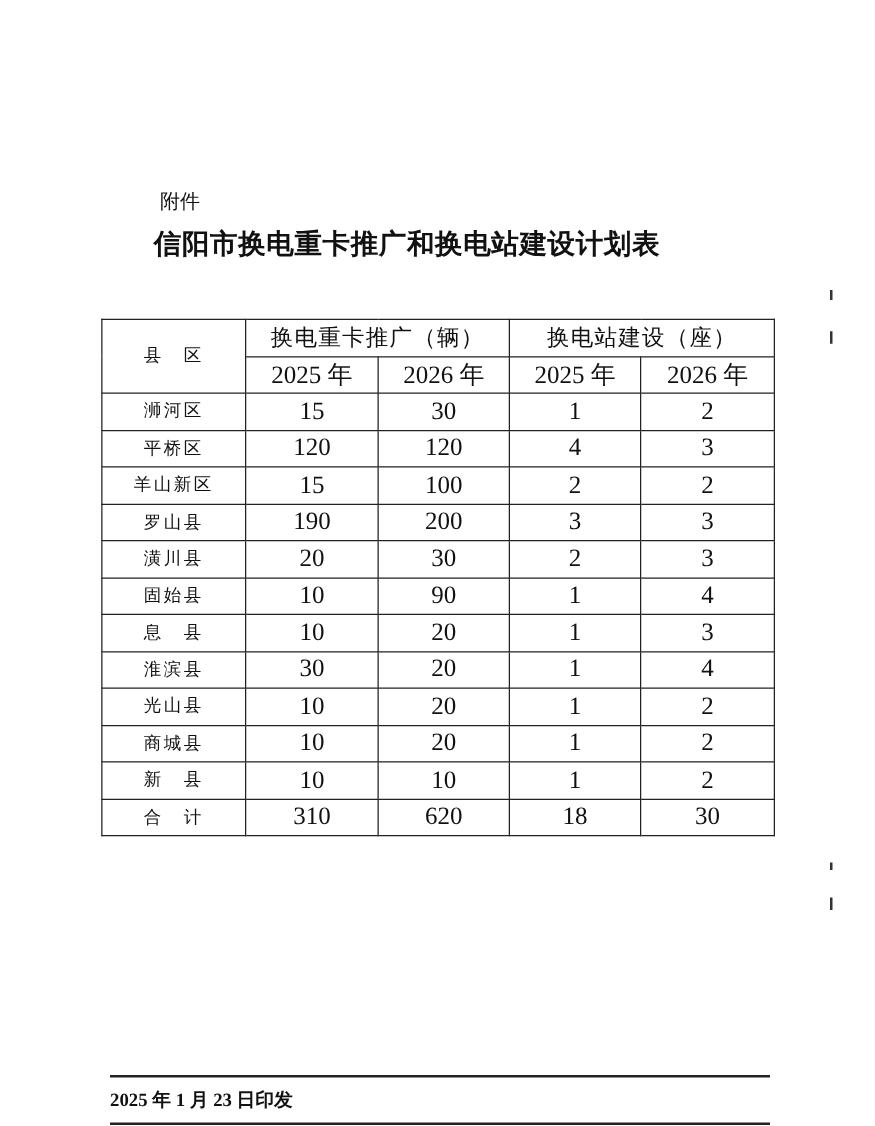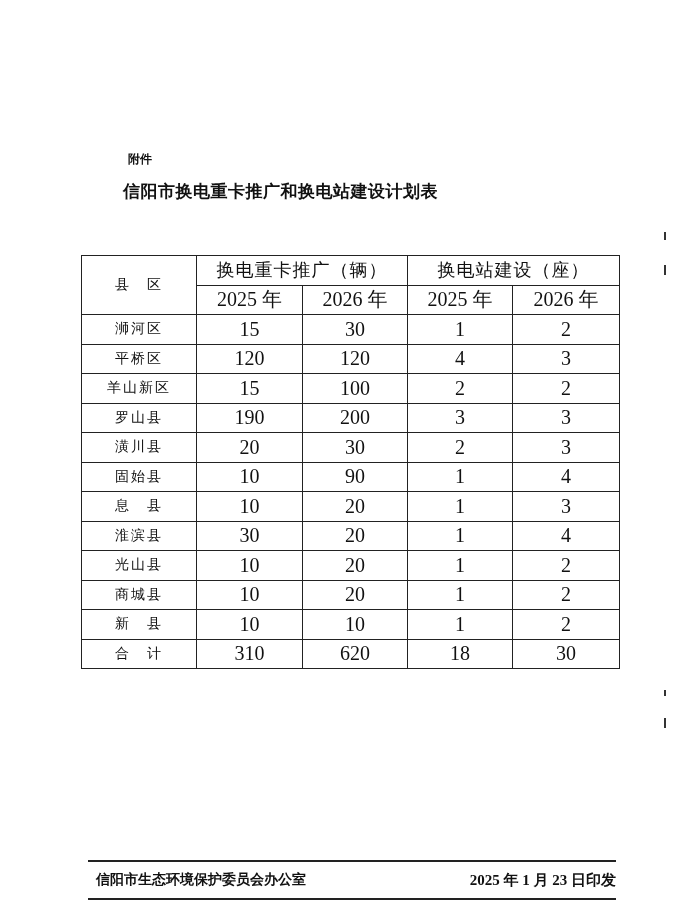--- a/index.html
+++ b/index.html
@@ -1,26 +1,26 @@
 <!DOCTYPE html>
 <html><head>
 <meta charset="utf-8">
 <style>
   html, body { margin: 0; padding: 0; }
   body {
     width: 700px; height: 901px; background: #ffffff; position: relative; overflow: hidden;
     font-family: "DejaVu Serif", "Liberation Serif", serif; color: #111;
   }
   .attach {
-    position: absolute; left: 88px; top: 151px; font-size: 12px; font-weight: bold;
+    position: absolute; left: 88px; top: 151px; font-size: 16px; font-weight: normal;
     font-family: "DejaVu Sans", sans-serif;
     padding-left: 40px;
   }
   .title {
-    position: absolute; left: 123px; top: 180px; font-size: 17px; font-weight: bold;
+    position: absolute; left: 123px; top: 180px; font-size: 22px; font-weight: bold;
     letter-spacing: 0.5px; font-family: "DejaVu Sans", sans-serif;
   }
   table.plan {
     position: absolute; left: 81px; top: 255px; width: 538px;
     border-collapse: collapse; table-layout: fixed;
   }
   table.plan td, table.plan th {
     border: 1.5px solid #222; text-align: center; font-size: 15px; height: 28.5px;
     padding: 0; font-weight: normal;
   }
@@ -148,20 +148,19 @@
     <td class="region">合　计</td>
     <td class="num">310</td>
     <td class="num">620</td>
     <td class="num">18</td>
     <td class="num">30</td>
   </tr>
 </tbody>
   </table>
 
 <div class="footer">
-  <span class="org">信阳市生态环境保护委员会办公室</span>
   <span class="date">2025 年 1 月 23 日印发</span>
 </div>
 
 <div class="mark" style="left:664px;top:232px;height:8px;"></div>
 <div class="mark" style="left:664px;top:265px;height:10px;"></div>
 <div class="mark" style="left:664px;top:690px;height:6px;"></div>
 <div class="mark" style="left:664px;top:718px;height:10px;"></div>
 
 </body></html>

